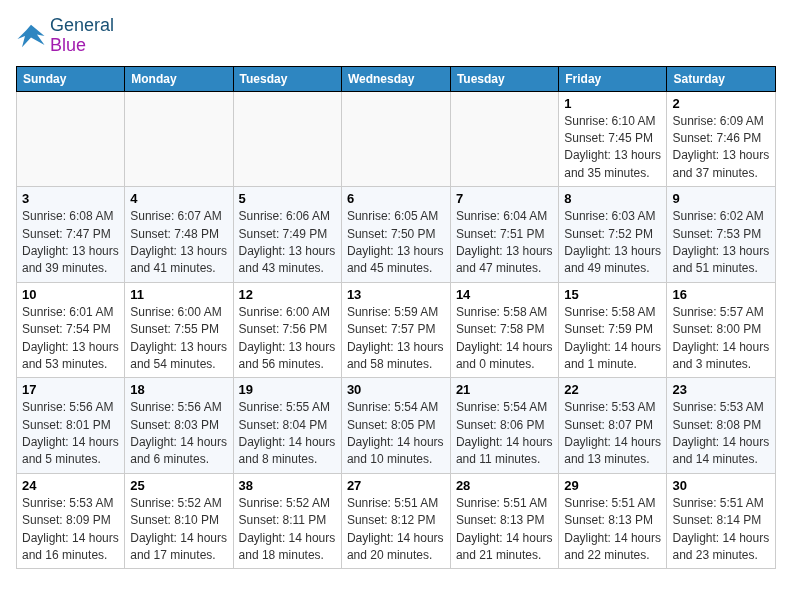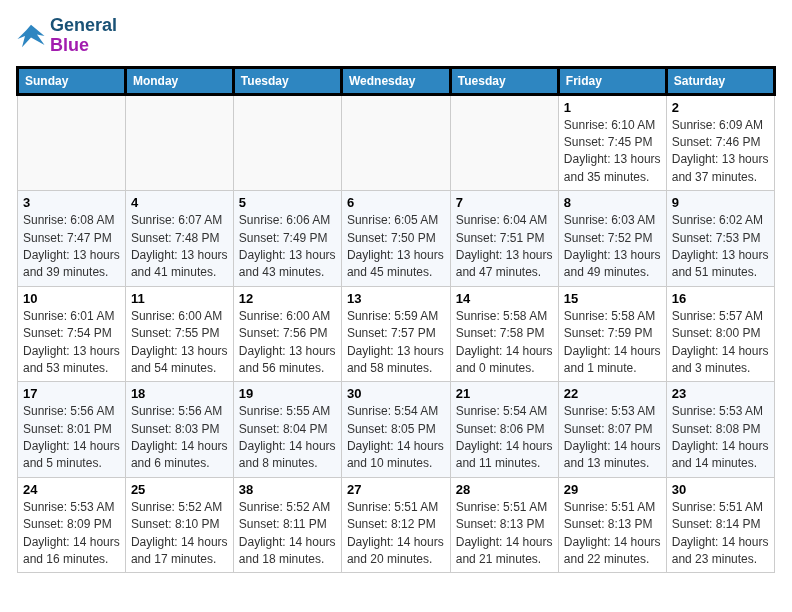--- a/index.html
+++ b/index.html
@@ -16,21 +16,21 @@
       justify-content: space-between;
       margin-bottom: 10px;
     }
     .logo {
       display: flex;
       align-items: center;
       gap: 4px;
     }
     .logo-text {
       font-size: 18px;
-      font-weight: bold;
+      font-weight: normal;
       color: #1a5276;
       line-height: 1.1;
     }
     .logo-bird {
       width: 30px;
       height: 30px;
     }
     .title-block {
       text-align: right;
     }
@@ -47,21 +47,21 @@
       width: 100%;
       border-collapse: collapse;
       font-size: 11px;
     }
     .calendar th {
       background: #2e86c1;
       color: #fff;
       text-align: left;
       padding: 5px 6px;
       font-size: 12px;
-      border: 3px solid #000000;
+      border: 1px solid #000000;
     }
     .calendar td {
       border: 1px solid #ccc;
       vertical-align: top;
       padding: 4px 5px;
       width: 110px;
       min-height: 70px;
       background: #fff;
     }
     .calendar tr:nth-child(even) td {

